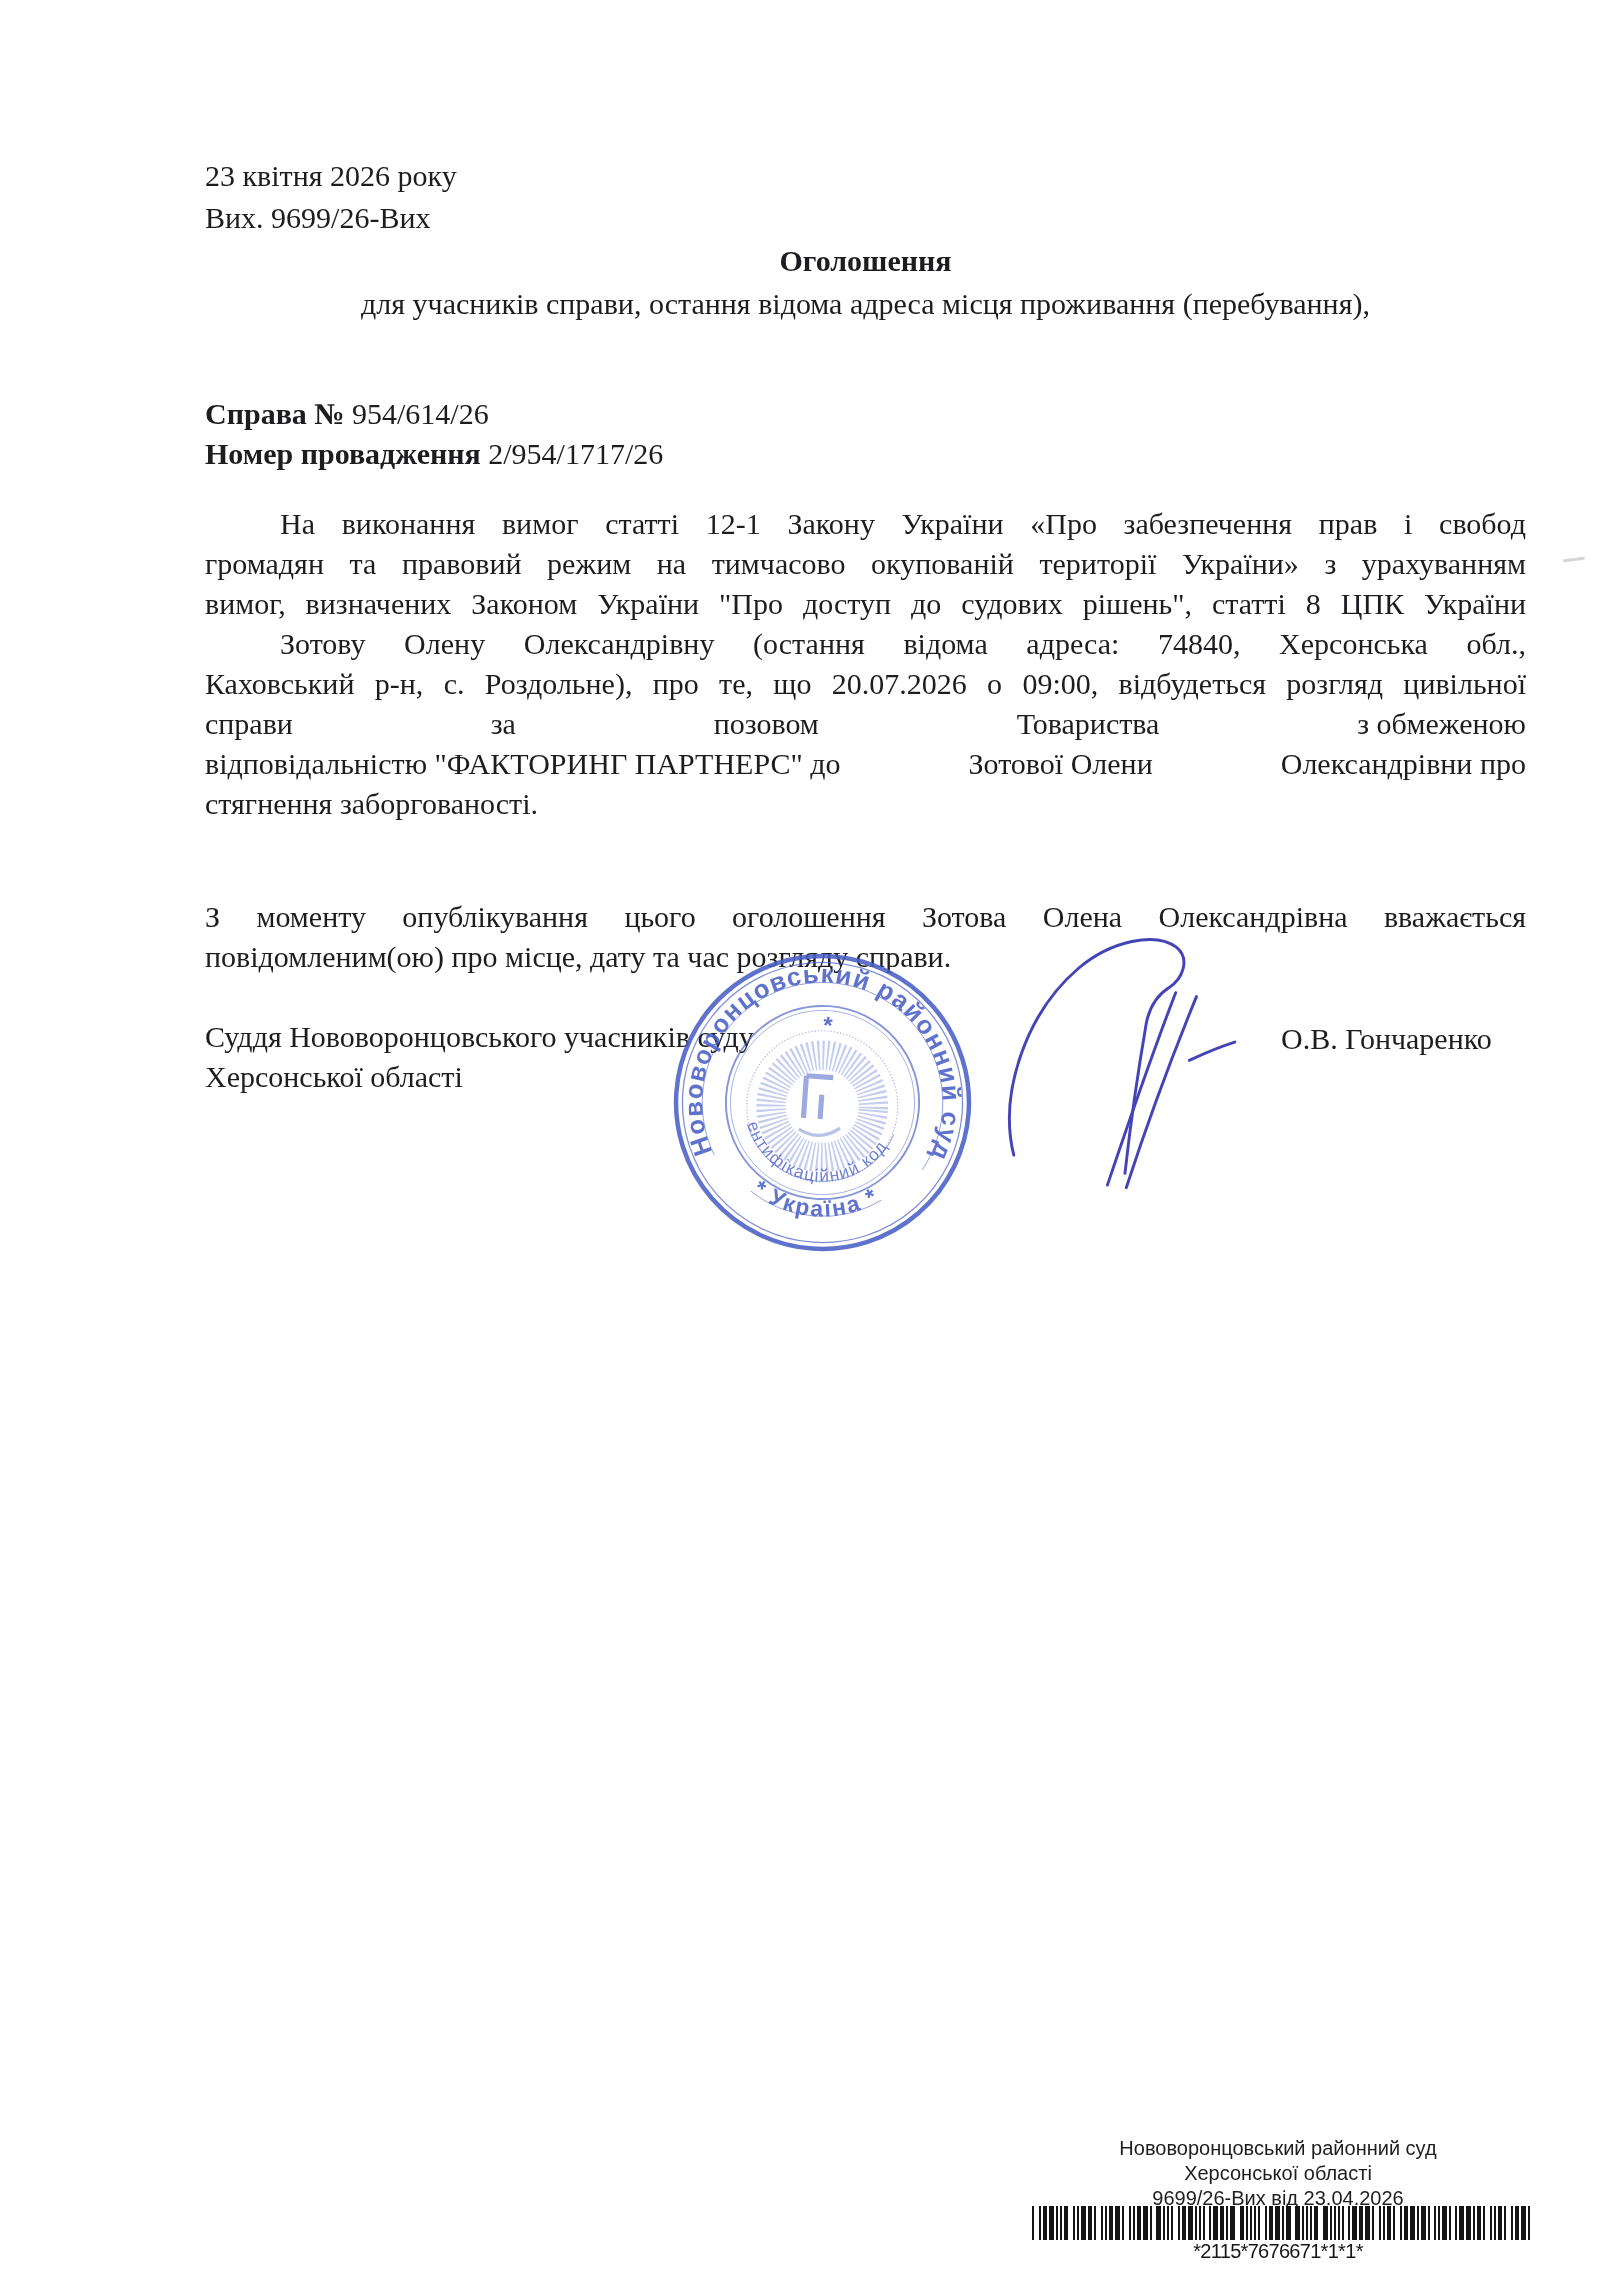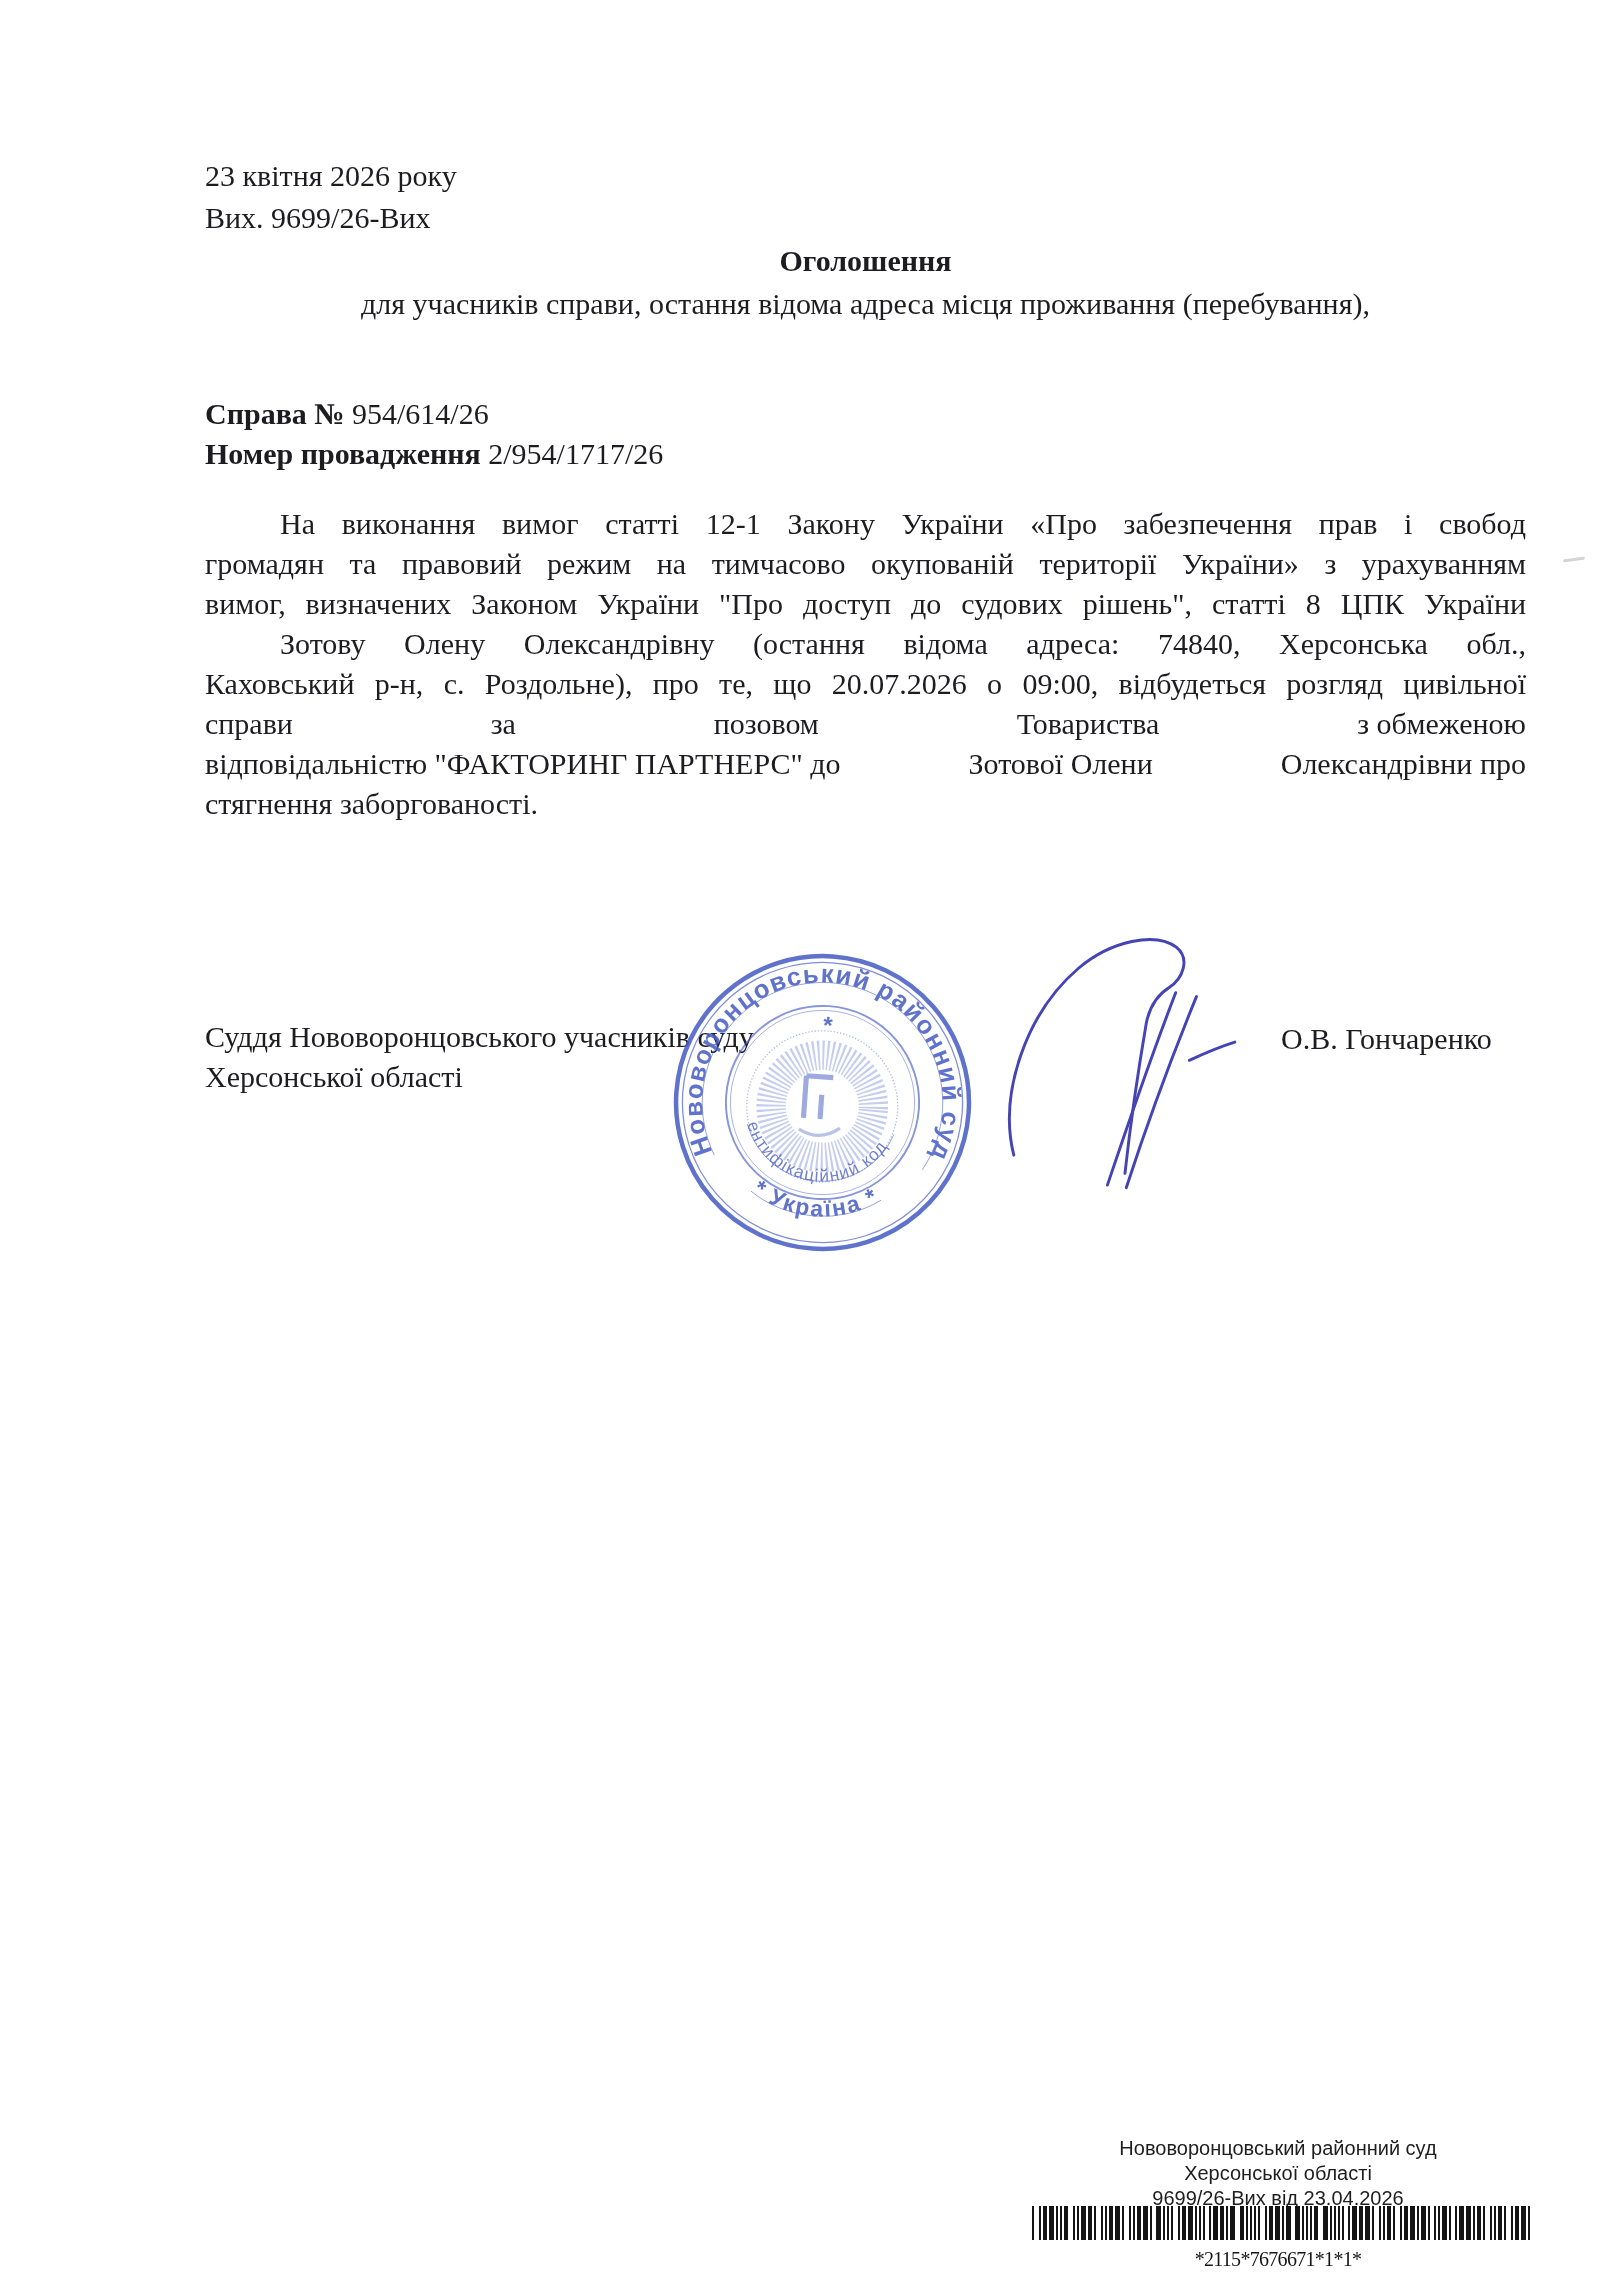--- a/index.html
+++ b/index.html
@@ -28,21 +28,21 @@
   .textblock .line.spread{display:flex;justify-content:space-between;}
   .textblock .line.spread span{white-space:nowrap;}
   .stamp-wrap{position:absolute;left:669px;top:949px;width:307px;height:307px;opacity:.88;}
   .sig-wrap{position:absolute;left:980px;top:929px;width:273px;height:273px;}
   .footer{position:absolute;left:985px;width:586px;text-align:center;
           font-family:"Liberation Sans",sans-serif;font-size:20px;line-height:25px;color:#1e1e1e;}
   .barcode{position:absolute;left:1032px;top:2206px;height:34px;display:flex;align-items:stretch;}
   .barcode div.b{background:#141414;}
   .barcode div.s{background:transparent;}
   .barcode-text{position:absolute;left:985px;top:2240px;width:586px;text-align:center;
-          font-family:Liberation Serif, serif;font-size:20px;letter-spacing:-0.7px;color:#161616;margin-top:8px;}
+          font-family:Liberation Sans, sans-serif;font-size:20px;letter-spacing:-0.7px;color:#161616;}
   .speck{position:absolute;left:1563px;top:558px;width:22px;height:3.3px;background:#c9c9cc;
          transform:rotate(-8deg);border-radius:2px;opacity:.8;}
 </style>
 </head>
 <body>
 
 <div class="page">
 
   <div class="tline" style="left:205px;top:156px">23 квітня 2026 року</div>
   <div class="tline" style="left:205px;top:198px">Вих. 9699/26-Вих</div>
@@ -67,20 +67,24 @@
         <span>з обмеженою</span>
       </div>
       <div class="line spread">
         <span>відповідальністю "ФАКТОРИНГ ПАРТНЕРС" до</span>
         <span>Зотової Олени</span>
         <span>Олександрівни про</span>
       </div>
       <div class="line left">стягнення заборгованості.</div>
     </div>
 
+  <div class="textblock" style="top:897px">
+      <div class="line justify">З моменту опублікування цього оголошення Зотова Олена Олександрівна вважається</div>
+      <div class="line left">повідомленим(ою) про місце, дату та час розгляду справи.</div>
+    </div>
 
   <div class="tline" style="left:205px;top:1017px">Суддя Нововоронцовського учасників суду</div>
   <div class="tline" style="left:205px;top:1057px">Херсонської області</div>
   <div class="tline" style="left:1281px;top:1019px">О.В. Гончаренко</div>
 
   <div class="stamp-wrap">
     <svg viewBox="0 0 480 480" width="307" height="307">
       <g transform="rotate(4 240 240)" fill="none" stroke="var(--stamp)">
         <circle cx="240" cy="240" r="229" stroke-width="7"></circle>
         <circle cx="240" cy="240" r="219" stroke-width="2" opacity=".8"></circle>

